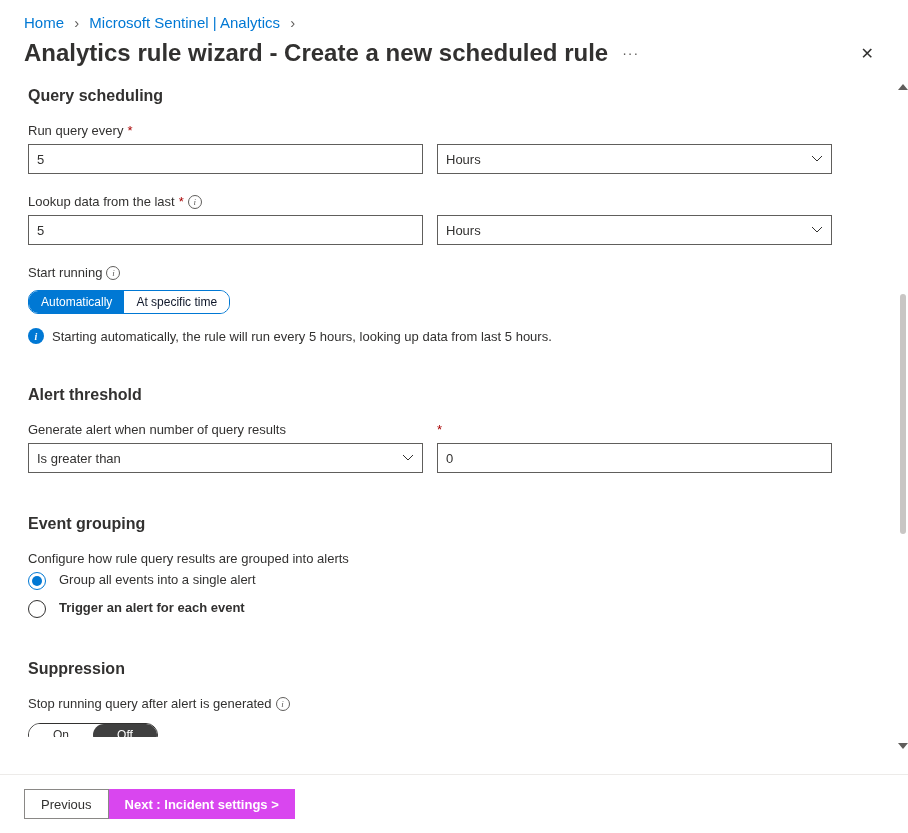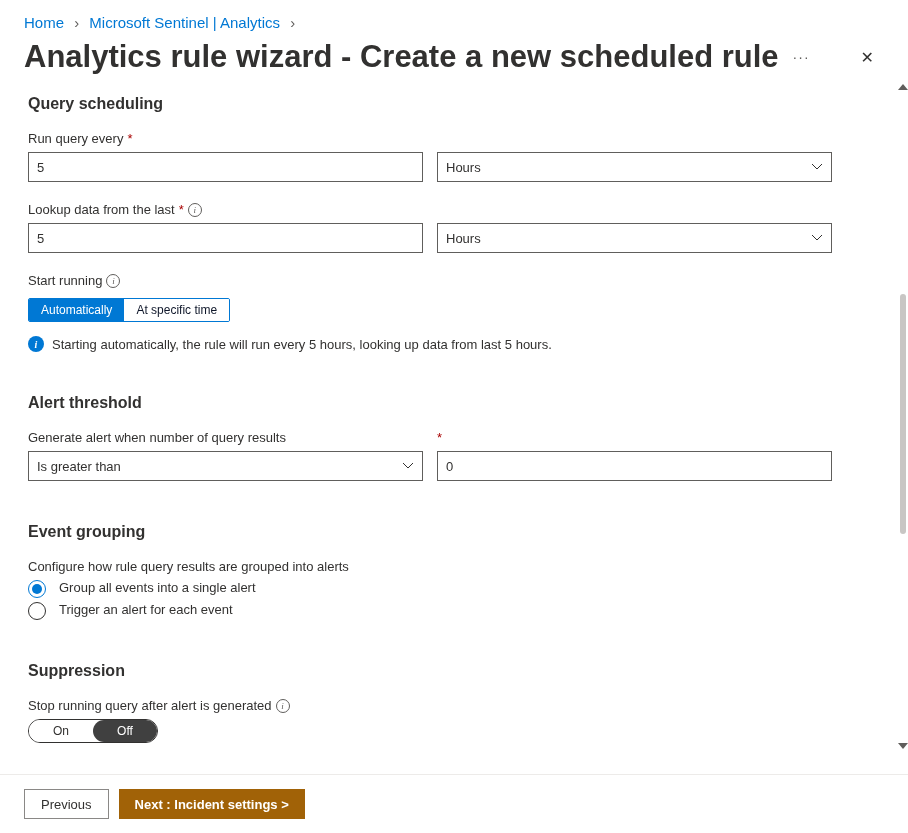--- a/index.html
+++ b/index.html
@@ -1,52 +1,52 @@
 <!DOCTYPE html>
 <html><head>
   <meta charset="utf-8">
   <style>
     * { box-sizing: border-box; margin: 0; padding: 0; }
     body { font-family: 'Segoe UI', Tahoma, sans-serif; font-size: 13px; color: #323130; background: #fff; width: 908px; height: 833px; position: relative; overflow: hidden; }
     .breadcrumb { padding: 14px 31px 0 24px; font-size: 15px; }
     .breadcrumb a { color: #0078d4; text-decoration: none; cursor: pointer; }
     .breadcrumb .sep { color: #605e5c; margin: 0 6px; }
     .header-row { display: flex; align-items: center; padding: 8px 24px 10px 24px; }
-    .page-title { font-size: 31px; font-weight: 600; color: #323130; }
+    .page-title { font-size: 24px; font-weight: 600; color: #323130; }
     .ellipsis { margin-left: 14px; color: #605e5c; font-size: 14px; letter-spacing: 1px; cursor: pointer; }
     .close-x { margin-left: auto; margin-right: 10px; font-size: 16px; color: #323130; cursor: pointer; font-weight: 300; }
     .content { padding: 0 28px; position: relative; height: 660px; overflow: hidden; }
     .section { margin-top: 24px; }
     .section-title { font-size: 16px; font-weight: 600; color: #323130; margin-bottom: 18px; }
     .field-label { font-size: 13px; color: #323130; margin-bottom: 6px; display: flex; align-items: center; gap: 4px; }
     .req { color: #a80000; }
     .info-icon { display: inline-flex; width: 14px; height: 14px; border: 1px solid #605e5c; border-radius: 50%; justify-content: center; align-items: center; font-size: 9px; color: #605e5c; font-style: italic; font-family: serif; }
     .row-pair { display: flex; gap: 14px; }
     .text-input { width: 395px; height: 30px; border: 1px solid #605e5c; padding: 0 8px; font-size: 13px; color: #323130; background: #fff; }
     .select-like { width: 395px; height: 30px; border: 1px solid #605e5c; padding: 8px 8px; font-size: 13px; display: flex; align-items: center; justify-content: space-between; background: #fff; cursor: pointer; }
     .chev { width: 12px; height: 12px; }
     .gap { height: 20px; }
-    .pill-toggle { display: inline-flex; border: 1px solid #0078d4; border-radius: 2px; height: 24px; overflow: hidden; margin-top: 4px; }
+    .pill-toggle { display: inline-flex; border: 1px solid #0078d4; border-radius: 10px; height: 24px; overflow: hidden; margin-top: 4px; }
     .pill-opt { padding: 0 12px; display: flex; align-items: center; font-size: 12px; cursor: pointer; }
     .pill-opt.active { background: #0078d4; color: #fff; }
     .pill-opt.inactive { background: #fff; color: #0f172a; }
     .info-line { display: flex; align-items: center; gap: 8px; margin-top: 14px; font-size: 13px; color: #323130; }
     .info-blue-icon { width: 16px; height: 16px; background: #0078d4; border-radius: 50%; color: #fff; display: flex; align-items: center; justify-content: center; font-size: 10px; font-style: italic; font-family: serif; font-weight: bold; }
     .radio-row { display: flex; gap: 13px; margin-top: 6px; cursor: pointer; }
     .radio-outer { width: 18px; height: 18px; border: 1px solid #323130; border-radius: 50%; display: flex; align-items: center; justify-content: center; }
     .radio-outer.sel { border-color: #0078d4; }
     .radio-inner { width: 10px; height: 10px; background: #0078d4; border-radius: 50%; }
-    .onoff-toggle { display: inline-flex; border: 1px solid #323130; border-radius: 14px; height: 24px; overflow: hidden; width: 130px; }
+    .onoff-toggle { display: inline-flex; border: 1px solid #323130; border-radius: 14px; height: 24px; overflow: hidden; margin-top: 6px; width: 130px; }
     .onoff-opt { width: 50%; display: flex; align-items: center; justify-content: center; font-size: 12px; cursor: pointer; }
     .onoff-opt.active { background: #404040; color: #fff; border-radius: 14px; }
     .onoff-opt.inactive { background: #fff; color: #323130; }
-    .footer { position: absolute; bottom: 0; left: 0; right: 0; border-top: 1px solid #edebe9; padding: 14px 24px; display: flex; gap: 10px; background: #fff; }
+    .footer { position: absolute; bottom: 0; left: 0; right: 0; border-top: 1px solid #edebe9; padding: 14px 24px; display: flex; background: #fff; }
     .btn { height: 30px; padding: 0 16px; font-size: 13px; cursor: pointer; border: none; }
     .btn-secondary { background: #fff; border: 1px solid #8a8886; color: #323130; }
-    .btn-primary { background: #a16207; color: #fff; font-weight: 600; }
+    .btn-primary { background: #d946ef; color: #fff; font-weight: 600; }
     .scrollbar-track { position: absolute; right: 0; top: 84px; width: 10px; height: 665px; }
     .scroll-triangle { width: 0; height: 0; border-left: 5px solid transparent; border-right: 5px solid transparent; position: absolute; left: 0; }
     .scroll-up { border-bottom: 6px solid #605e5c; top: 0; }
     .scroll-down { border-top: 6px solid #605e5c; bottom: 0; }
     .scroll-thumb { position: absolute; left: 2px; width: 6px; top: 210px; height: 240px; background: #c8c6c4; border-radius: 3px; }
   </style>
 </head>
 <body>
 
 <div class="breadcrumb">
@@ -138,21 +138,21 @@
 
   <div class="section" style="margin-top:42px;">
     <div class="section-title">Event grouping</div>
     <div class="field-label">Configure how rule query results are grouped into alerts</div>
     <div class="radio-row">
       <div class="radio-outer sel">
           <div class="radio-inner"></div>
         </div>
       <span>Group all events into a single alert</span>
     </div>
-    <div class="radio-row" style="margin-top:4px;">
+    <div class="radio-row" style="margin-top:10px;font-weight:bold;">
       <div class="radio-outer"></div>
       <span>Trigger an alert for each event</span>
     </div>
   </div>
 
   <div class="section" style="margin-top:42px;">
     <div class="section-title">Suppression</div>
     <div class="field-label">
       <span>Stop running query after alert is generated</span>
       <span class="info-icon">i</span>

